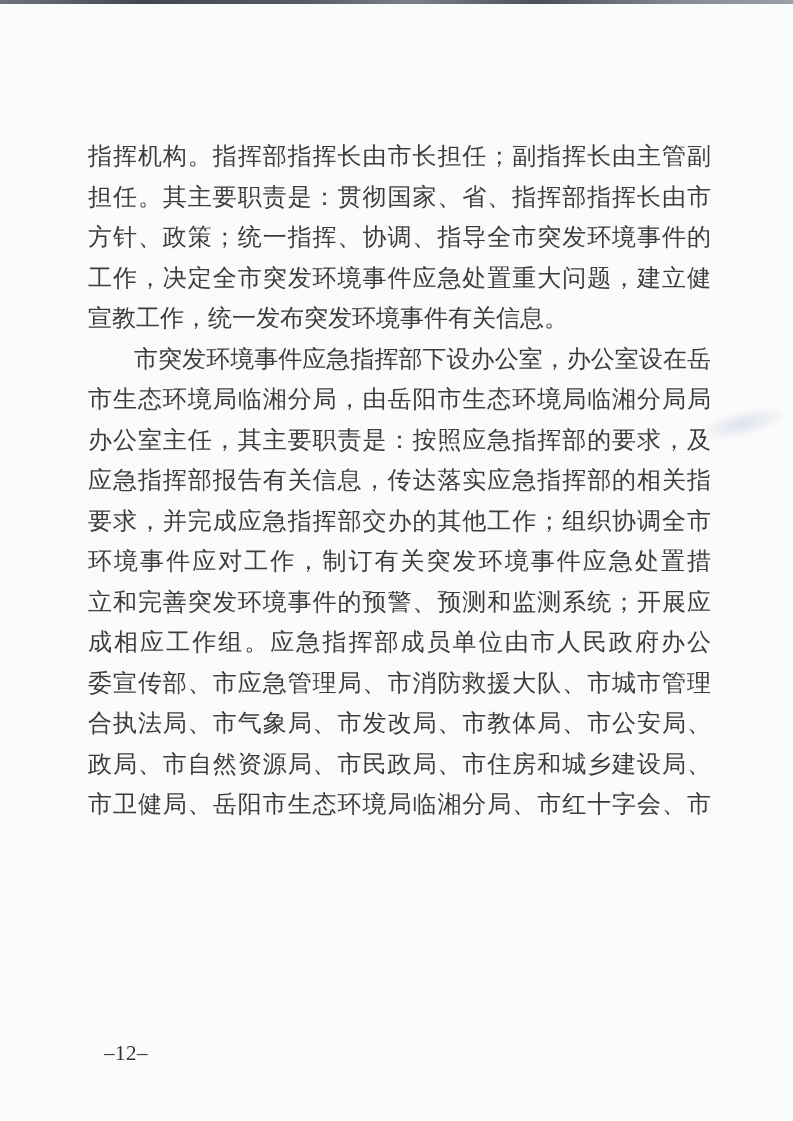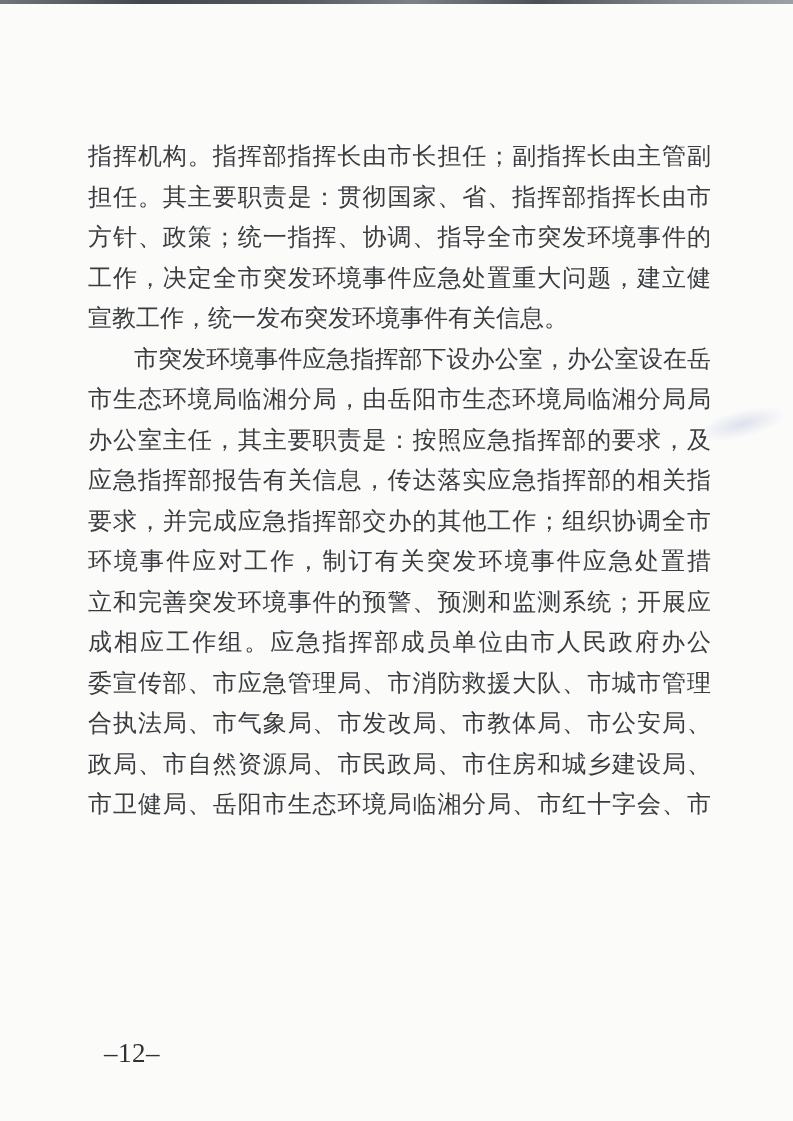--- a/index.html
+++ b/index.html
@@ -46,21 +46,21 @@
     text-align: justify;
     text-align-last: justify;
     overflow: hidden;
   }
   .text-line.indent { padding-left: 46px; }
   .text-line.short { text-align-last: left; }
   .page-number {
     position: absolute;
     left: 104px;
     top: 1041px;
-    font-size: 27px;
+    font-size: 21px;
     line-height: 24px;
     color: #2f3135;
     letter-spacing: 0.5px;
   }
 </style>
 </head>
 <body>
 
 <div class="page">
   <div class="scan-top-edge"></div>

